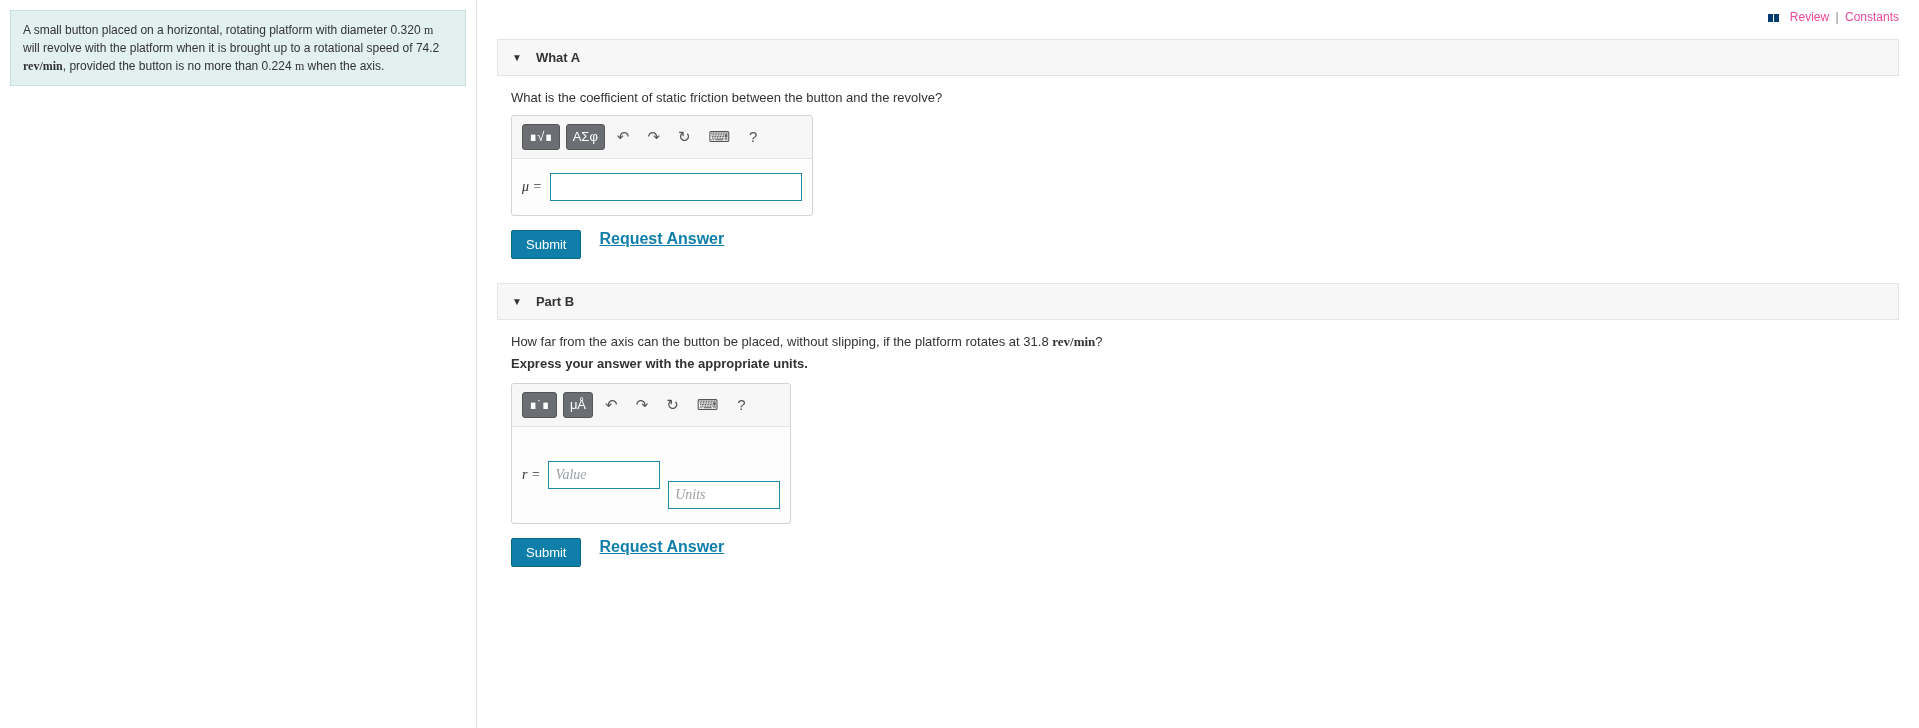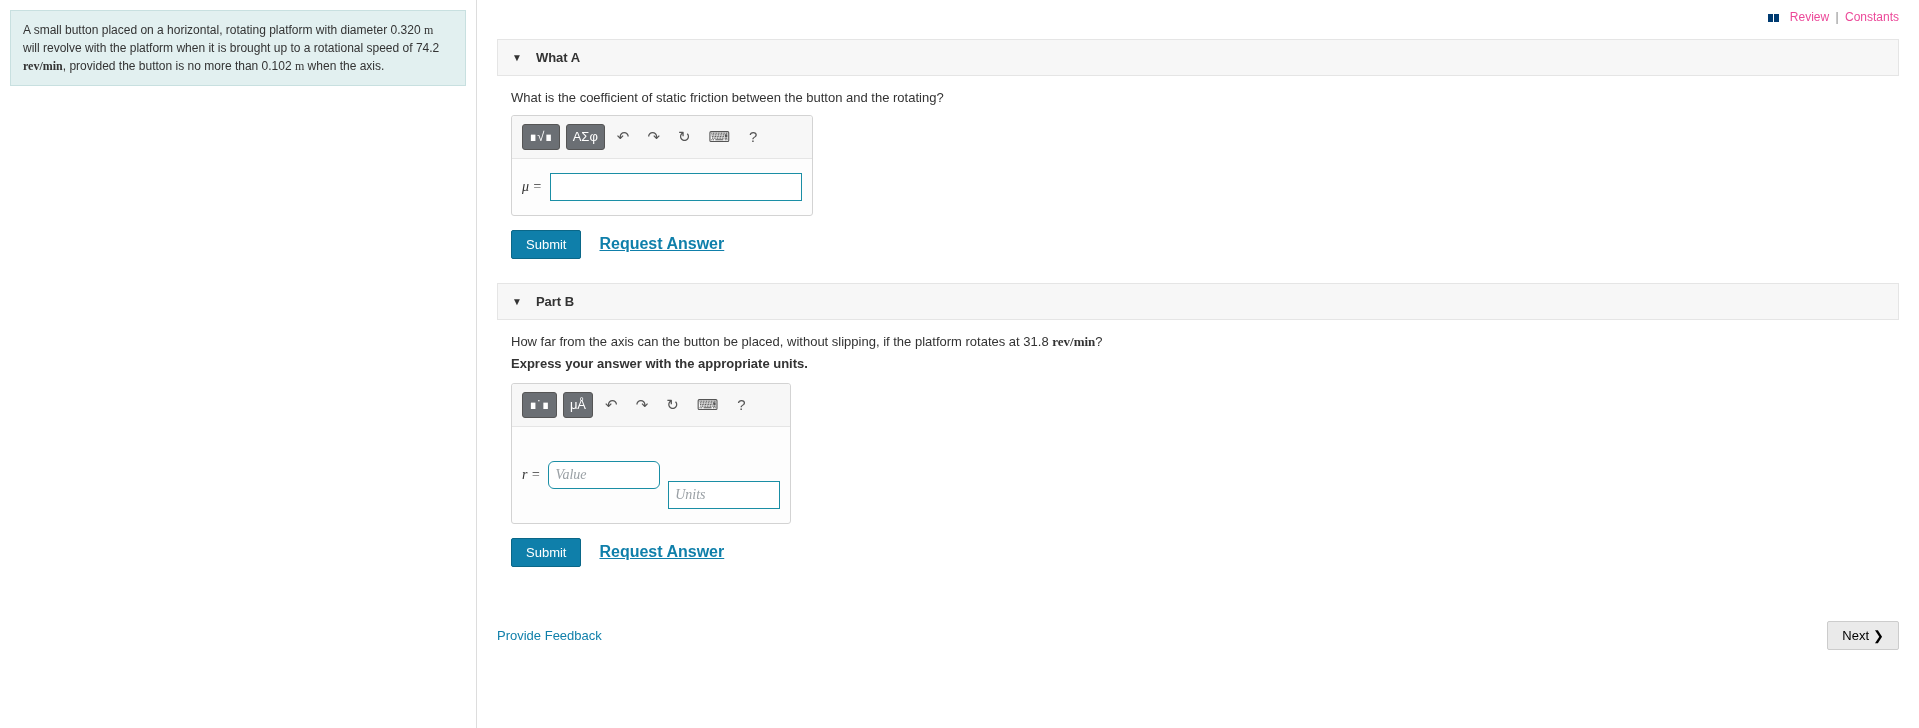--- a/index.html
+++ b/index.html
@@ -148,26 +148,25 @@
   .answer-input::placeholder {
     color: #9aa0a5;
     font-style: italic;
   }
   .units-input {
     width: 110px;
     margin-top: 40px;
   }
   .value-input {
     width: 110px;
-    border-radius: 6px;
   }
   .action-row {
     margin-top: 14px;
     display: flex;
-    align-items: center;
+    align-items: flex-start;
     gap: 18px;
   }
   .submit-btn {
     background: #0f7faa;
     color: #fff;
     border: 1px solid #0a6788;
     padding: 6px 14px;
     font-size: 13px;
     cursor: pointer;
     border-radius: 2px;
@@ -204,38 +203,38 @@
   .units-serif {
     font-family: "Times New Roman", serif;
   }
 </style>
 </head>
 <body>
 
 <div class="container">
   <div class="left-panel">
     <div class="problem-statement">
-      <span>A small button placed on a horizontal, rotating platform with diameter 0.320 </span><span class="units-serif">m</span><span> will revolve with the platform when it is brought up to a rotational speed of 74.2 </span><span class="units-serif"><b>rev/min</b></span><span>, provided the button is no more than 0.102 </span><span class="units-serif">m</span><span> when the axis.</span>
+      <span>A small button placed on a horizontal, rotating platform with diameter 0.320 </span><span class="units-serif">m</span><span> will revolve with the platform when it is brought up to a rotational speed of 74.2 </span><span class="units-serif"><b>rev/min</b></span><span>, provided the button is no more than 0.224 </span><span class="units-serif">m</span><span> when the axis.</span>
     </div>
   </div>
 
   <div class="right-panel">
     <div class="top-links">
       <span class="bars"><span></span><span></span></span>
       <a href="#">Review</a>
       <span class="sep">|</span>
       <a href="#">Constants</a>
     </div>
 
     <div class="part-header">
       <span class="caret">▼</span>
       <span>What A</span>
     </div>
     <div class="part-body">
-      <div class="question-text">What is the coefficient of static friction between the button and the rotating?</div>
+      <div class="question-text">What is the coefficient of static friction between the button and the revolve?</div>
 
       <div class="answer-box">
         <div class="toolbar">
           <button class="tool-btn">
               <span>∎√∎</span>
             </button>
           <button class="tool-btn">ΑΣφ</button>
           <button class="tool-icon">↶</button>
           <button class="tool-icon">↷</button>
           <button class="tool-icon">↻</button>
@@ -282,21 +281,14 @@
           <input class="answer-input units-input" placeholder="Units" style="">
         </div>
       </div>
 
       <div class="action-row">
         <button class="submit-btn">Submit</button>
         <a class="request-answer">Request Answer</a>
       </div>
     </div>
 
-    <div class="footer-row">
-      <a class="provide-feedback">Provide Feedback</a>
-      <button class="next-btn">
-        <span>Next</span>
-        <span>❯</span>
-      </button>
-    </div>
   </div>
 </div>
 
 </body></html>

